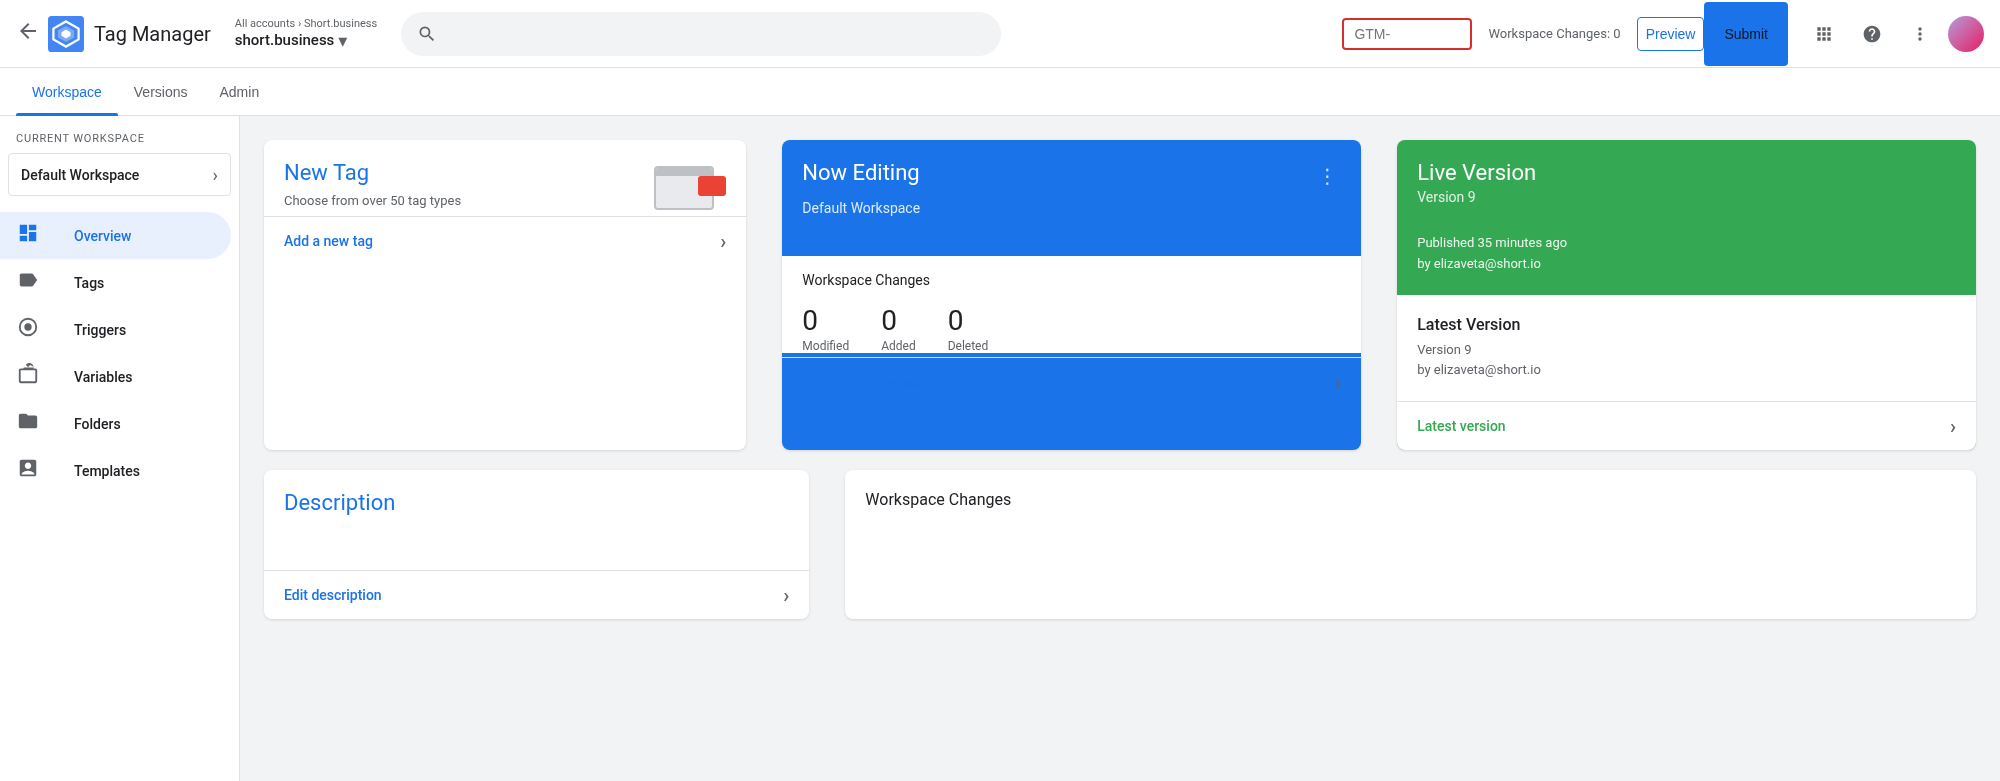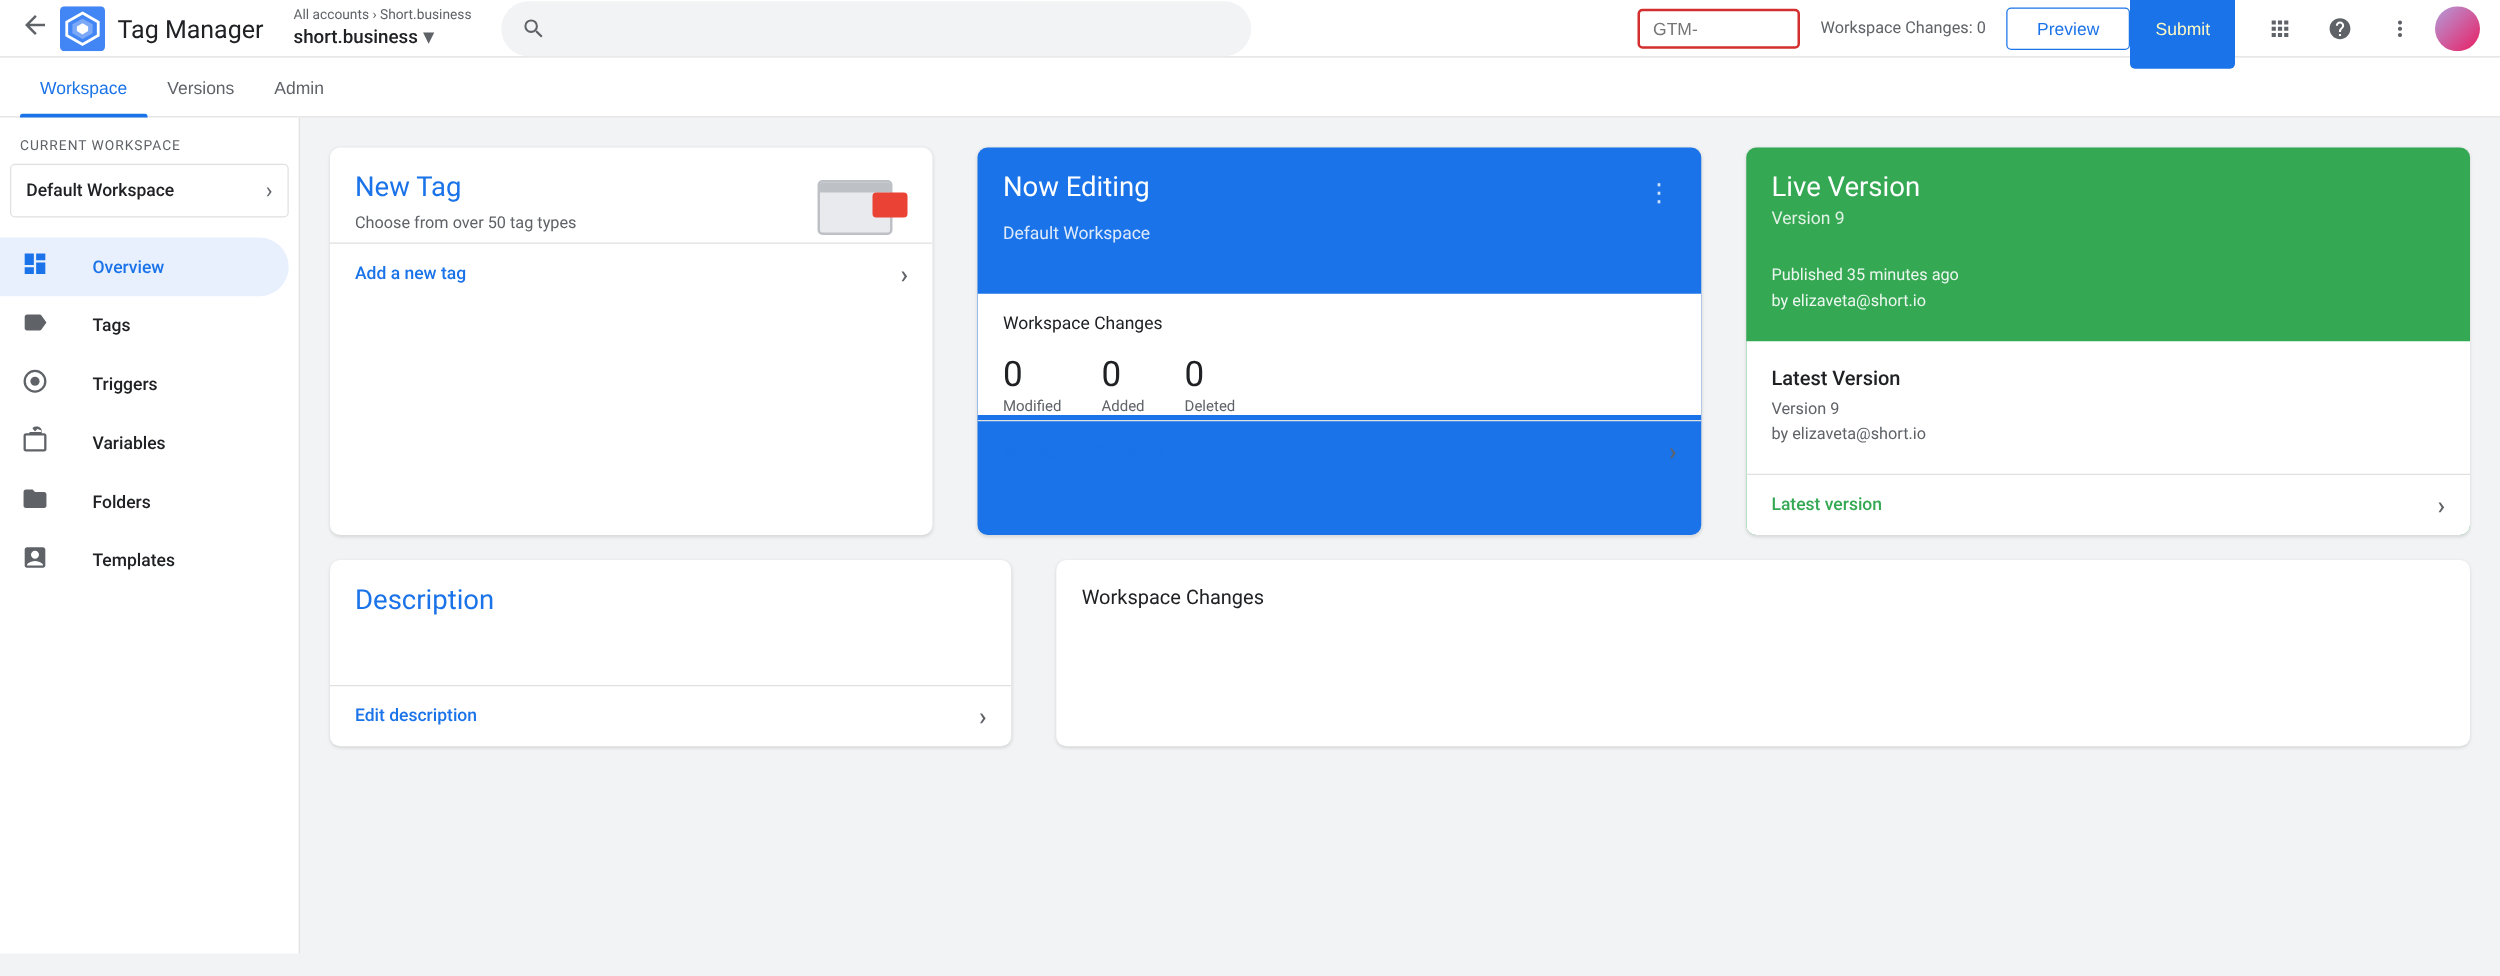--- a/index.html
+++ b/index.html
@@ -1,21 +1,21 @@
 <!DOCTYPE html>
 <html><head>
   <meta charset="utf-8">
   <style>
     * { box-sizing: border-box; margin: 0; padding: 0; }
     body { font-family: 'Google Sans', Roboto, Arial, sans-serif; background: #f1f3f4; color: #202124; font-size: 14px; }
 
     
     .top-nav {
       display: flex; align-items: center; background: #fff;
-      height: 46px; padding: 0 16px; border-bottom: 1px solid #e0e0e0;
+      height: 68px; padding: 0 16px; border-bottom: 1px solid #e0e0e0;
       position: relative; z-index: 10;
     }
     .back-btn { color: #5f6368; cursor: pointer; margin-right: 8px; font-size: 20px; background: none; border: none; }
     .logo-icon {
       width: 36px; height: 36px; margin-right: 10px; flex-shrink: 0;
     }
     .app-title { font-size: 20px; color: #202124; font-weight: 400; margin-right: 24px; white-space: nowrap; }
     .breadcrumb-area { display: flex; flex-direction: column; margin-right: 24px; }
     .breadcrumb-top { font-size: 11px; color: #5f6368; }
     .breadcrumb-current { font-size: 15px; color: #202124; font-weight: 500; display: flex; align-items: center; gap: 4px; cursor: pointer; }
@@ -40,24 +40,24 @@
     .avatar-img { width: 100%; height: 100%; object-fit: cover; background: linear-gradient(135deg, #b39ddb, #e91e63); }
 
     
     .gtm-input {
       border: 2px solid #d32f2f; border-radius: 4px; padding: 6px 10px;
       font-size: 14px; outline: none; width: 130px; color: #5f6368;
     }
     .workspace-changes-label { font-size: 13px; color: #5f6368; white-space: nowrap; margin: 0 16px; }
     .preview-btn {
       border: 1px solid #1a73e8; background: #fff; color: #1a73e8;
-      padding: 8px 24px; border-radius: 4px; font-size: 14px; font-weight: 500; cursor: pointer;
+      padding: 8px 8px; border-radius: 4px; font-size: 14px; font-weight: 500; cursor: pointer;
     }
     .submit-btn {
-      border: none; background: #1a73e8; color: #fef9c3;
+      border: none; background: #1a73e8; color: #0f172a;
       padding: 24px 20px; border-radius: 4px; font-size: 14px; font-weight: 500; cursor: pointer;
     }
 
     
     .secondary-nav {
       display: flex; align-items: center; background: #fff;
       height: 48px; padding: 0 0 0 16px; border-bottom: 1px solid #e0e0e0;
     }
     .nav-tab {
       height: 48px; padding: 0 16px; display: flex; align-items: center;

